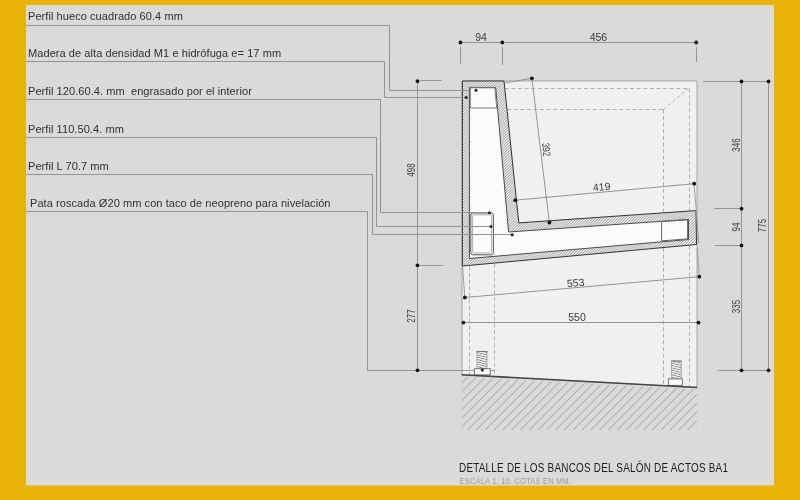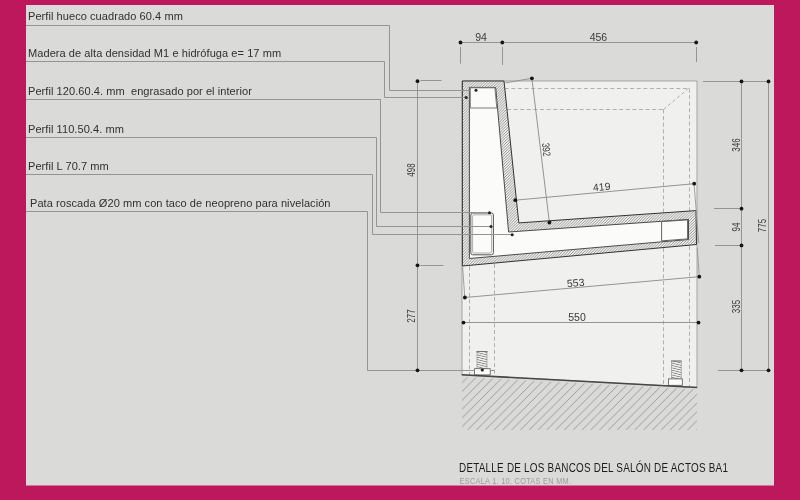--- a/index.html
+++ b/index.html
@@ -1,16 +1,16 @@
 <!DOCTYPE html>
 <html><head>
 <meta charset="utf-8">
 <style>
   html,body{margin:0;padding:0;background:#ffffff;}
-  .wrap{position:relative;width:800px;height:500px;overflow:hidden;background:#be185d;}
+  .wrap{position:relative;width:800px;height:500px;overflow:hidden;background:#eab308;}
   svg{display:block;}
   text{font-family:"Liberation Sans", sans-serif;}
 </style>
 </head>
 <body>
 <div class="wrap">
 <svg width="800" height="500" viewBox="0 0 800 500">
 <defs>
   <pattern id="hw" width="2.75" height="2.75" patternUnits="userSpaceOnUse">
     <rect width="2.75" height="2.75" fill="#f4f4f2"></rect>

